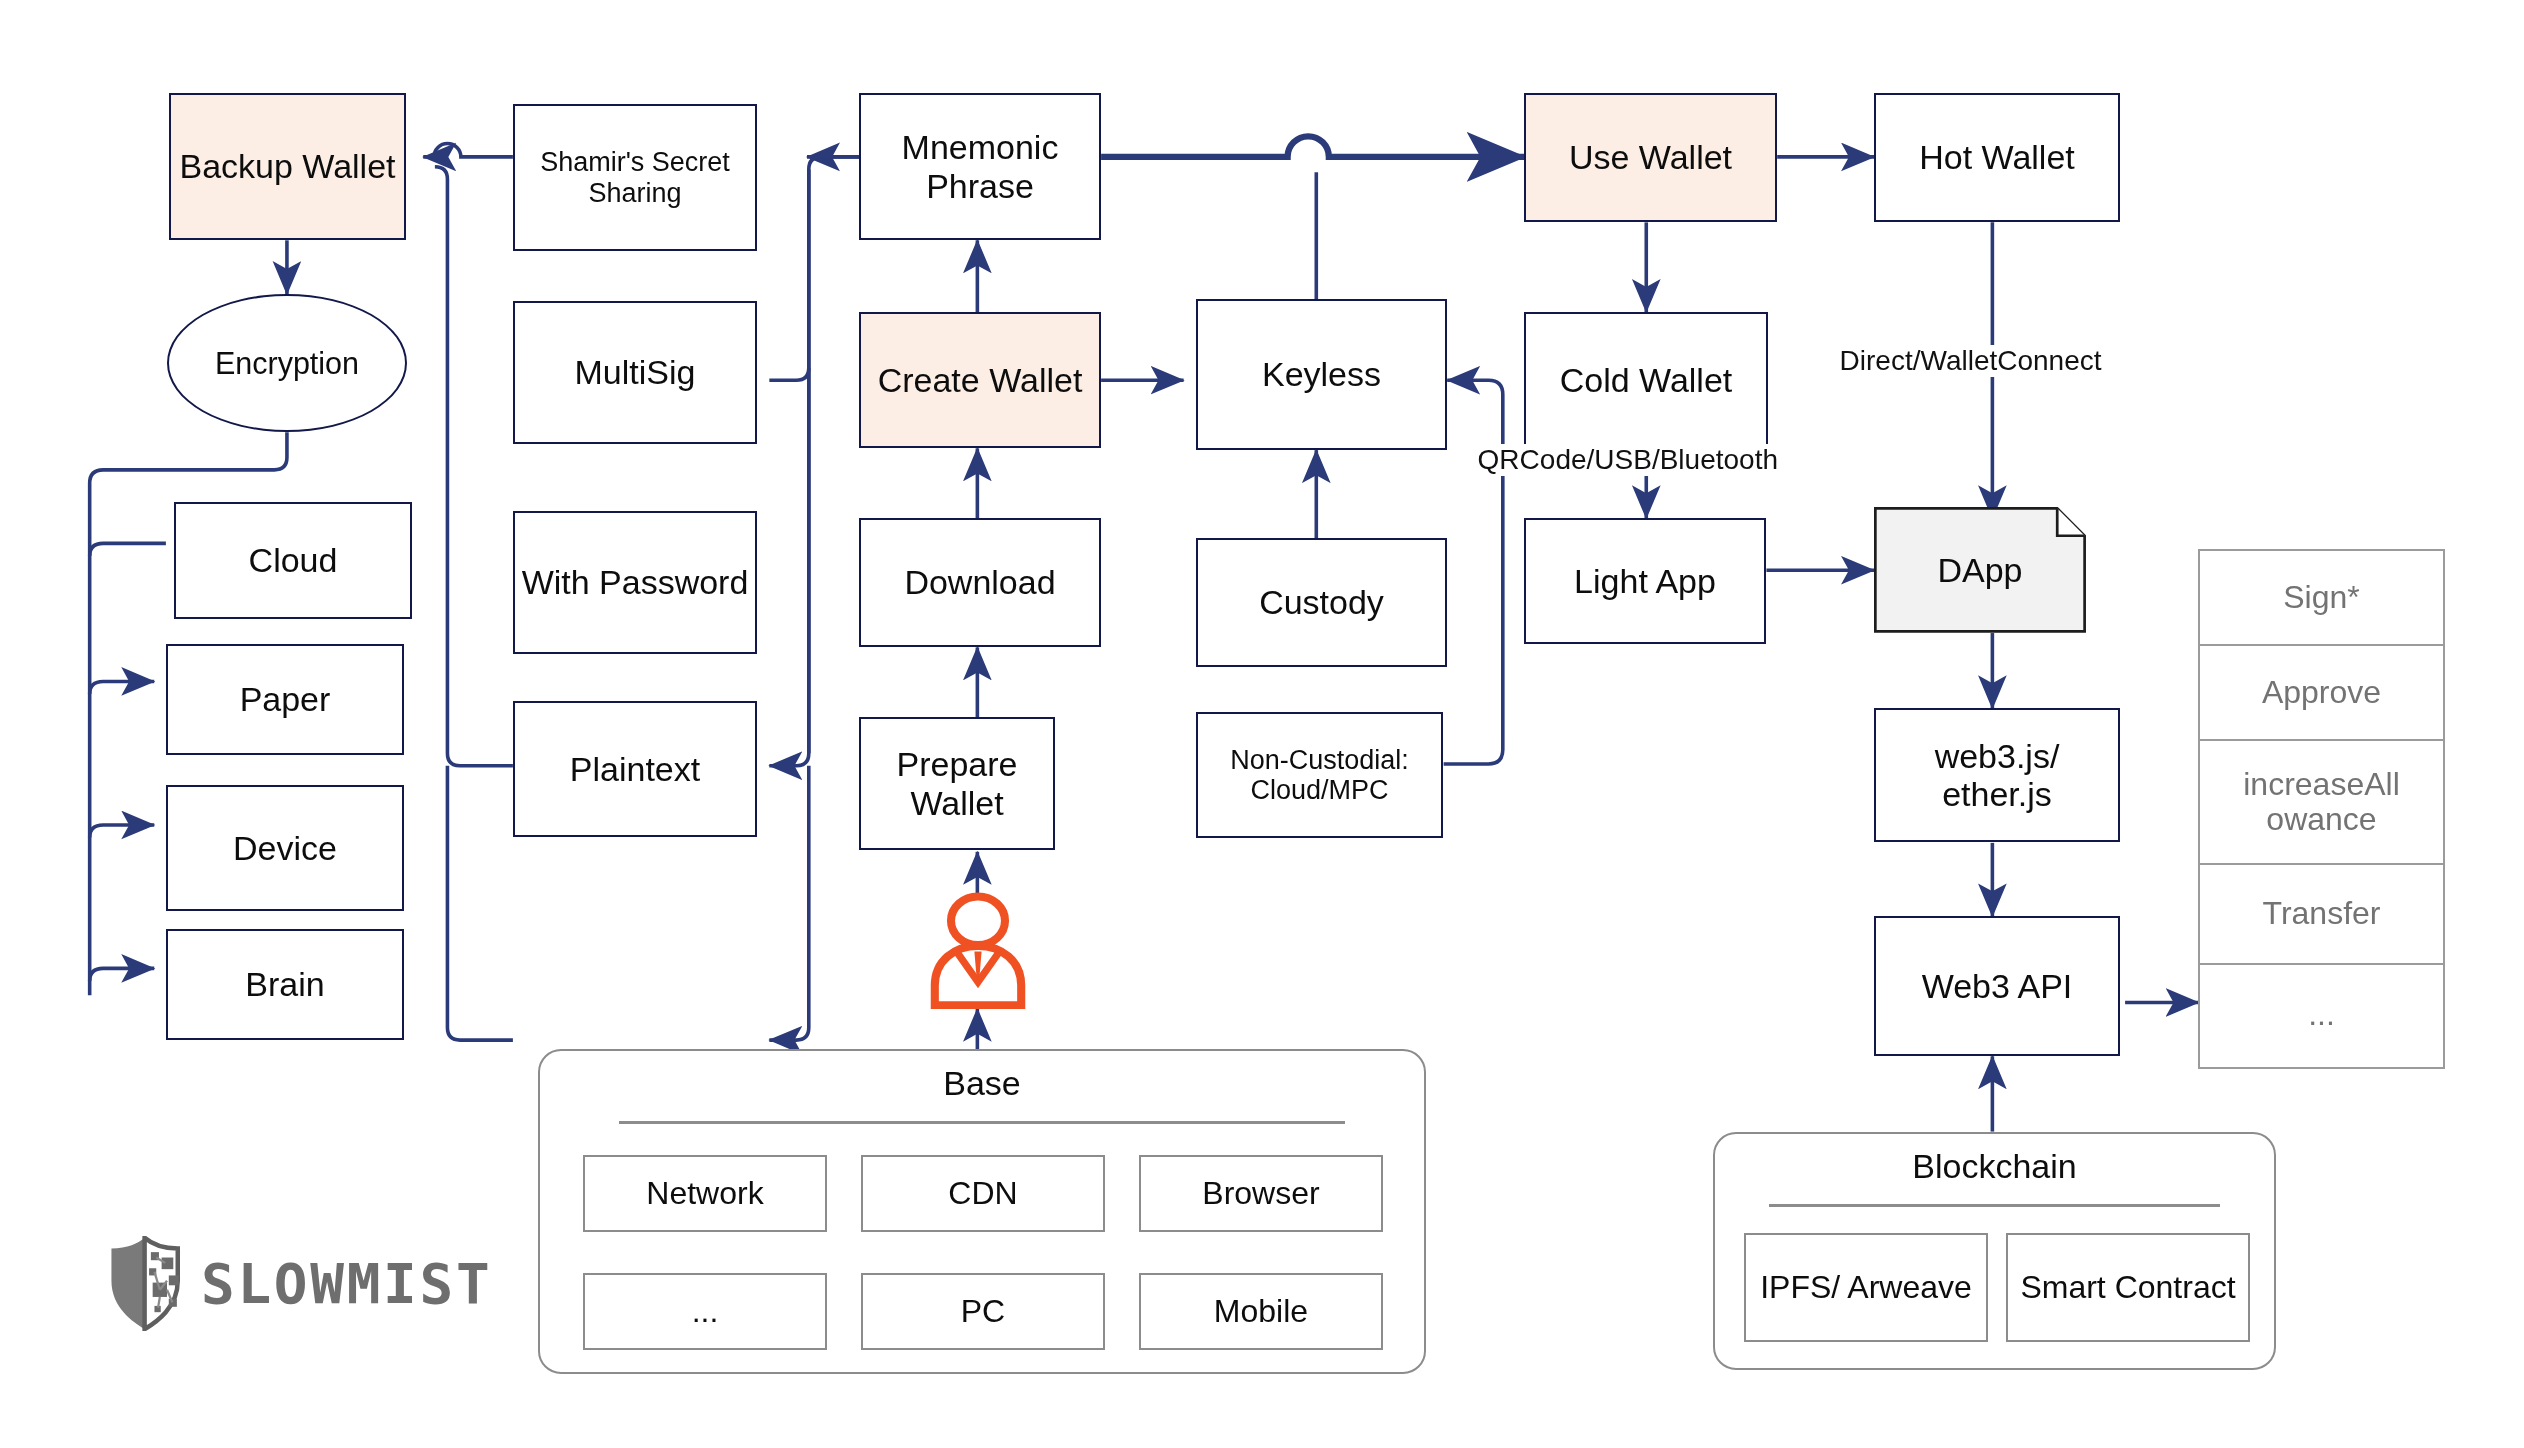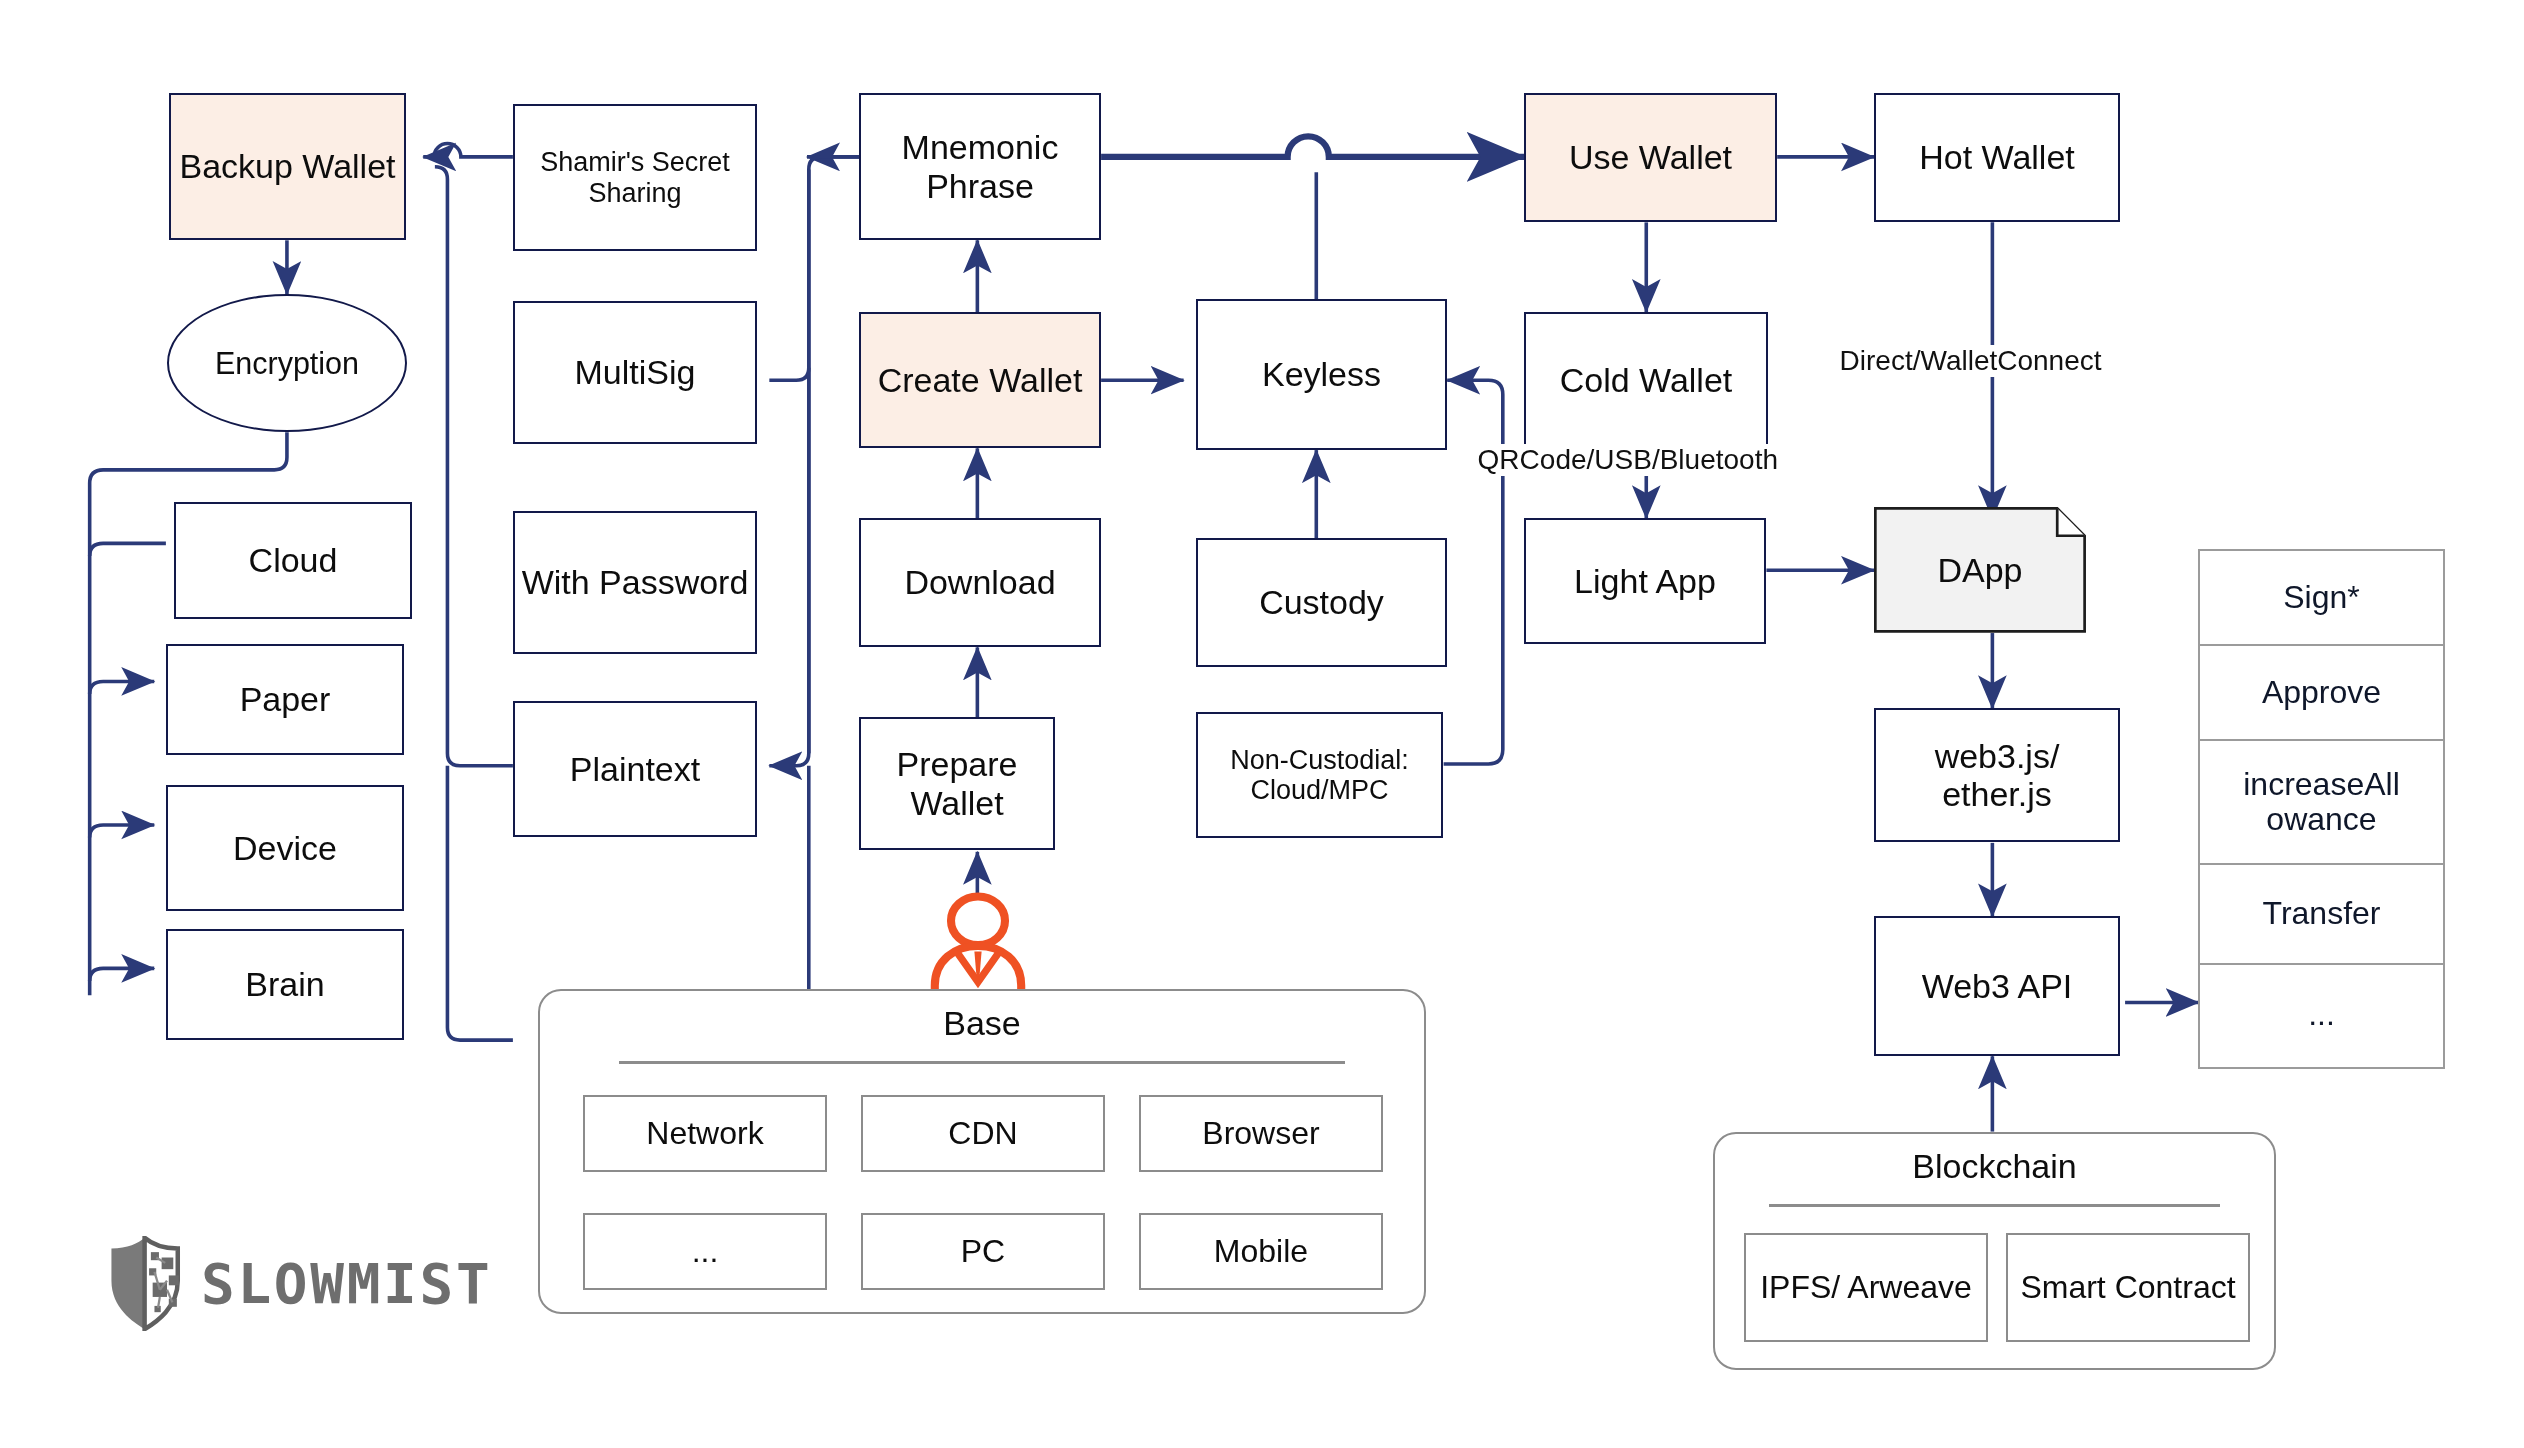--- a/index.html
+++ b/index.html
@@ -42,21 +42,21 @@
   .group .chip{
     position:absolute;box-sizing:border-box;border:2.7px solid #8c8c8c;background:#ffffff;
     display:flex;align-items:center;justify-content:center;text-align:center;
     font-size:32px;color:#0d0d0d;line-height:1.12;
   }
 
   .listbox{position:absolute;box-sizing:border-box;border:2.7px solid #9b9b9b;background:#fff;}
   .listbox .lrow{
     box-sizing:border-box;border-bottom:2.7px solid #9b9b9b;
     display:flex;align-items:center;justify-content:center;text-align:center;
-    font-size:32px;color:#0f172a;line-height:1.1;
+    font-size:32px;color:#737373;line-height:1.1;
   }
   .listbox .lrow:last-child{border-bottom:none;}
 
   .elabel{
     position:absolute;font-size:28px;color:#111;white-space:nowrap;background:#fff;
     padding:0 3.6px;
   }
 
   .logo{position:absolute;display:flex;align-items:center;gap:16px;}
   .logo .word{
@@ -202,21 +202,21 @@
 
   <div class="actor" style="left:924px;top:892px;width:108px;height:117px;">
     <svg viewBox="0 0 120 130" width="108" height="117">
       <ellipse cx="60" cy="32" rx="30" ry="27" fill="none" stroke="#ef5123" stroke-width="9"></ellipse>
       <path d="M12,126 L12,104 C12,76 34,60 60,60 C86,60 108,76 108,104 L108,126 Z" fill="none" stroke="#ef5123" stroke-width="9"></path>
       <path d="M36,66 L60,100 L84,66" fill="none" stroke="#ef5123" stroke-width="8"></path>
       <path d="M56,66 L64,66 L62,90 L60,96 L58,90 Z" fill="#ef5123"></path>
     </svg>
   </div>
 
-  <div class="group" style="left:538px;top:989px;width:888px;height:325px;">
+  <div class="group" style="left:538px;top:1049px;width:888px;height:325px;">
     <div class="gtitle">Base</div>
     <div class="grule" style="left:79px;right:79px;top:70px;"></div>
 
     <div class="chip" style="left:43px;top:104px;width:244px;height:77px;">Network</div>
     <div class="chip" style="left:321px;top:104px;width:244px;height:77px;">CDN</div>
     <div class="chip" style="left:599px;top:104px;width:244px;height:77px;">Browser</div>
 
     <div class="chip" style="left:43px;top:222px;width:244px;height:77px;">...</div>
     <div class="chip" style="left:321px;top:222px;width:244px;height:77px;">PC</div>
     <div class="chip" style="left:599px;top:222px;width:244px;height:77px;">Mobile</div>

